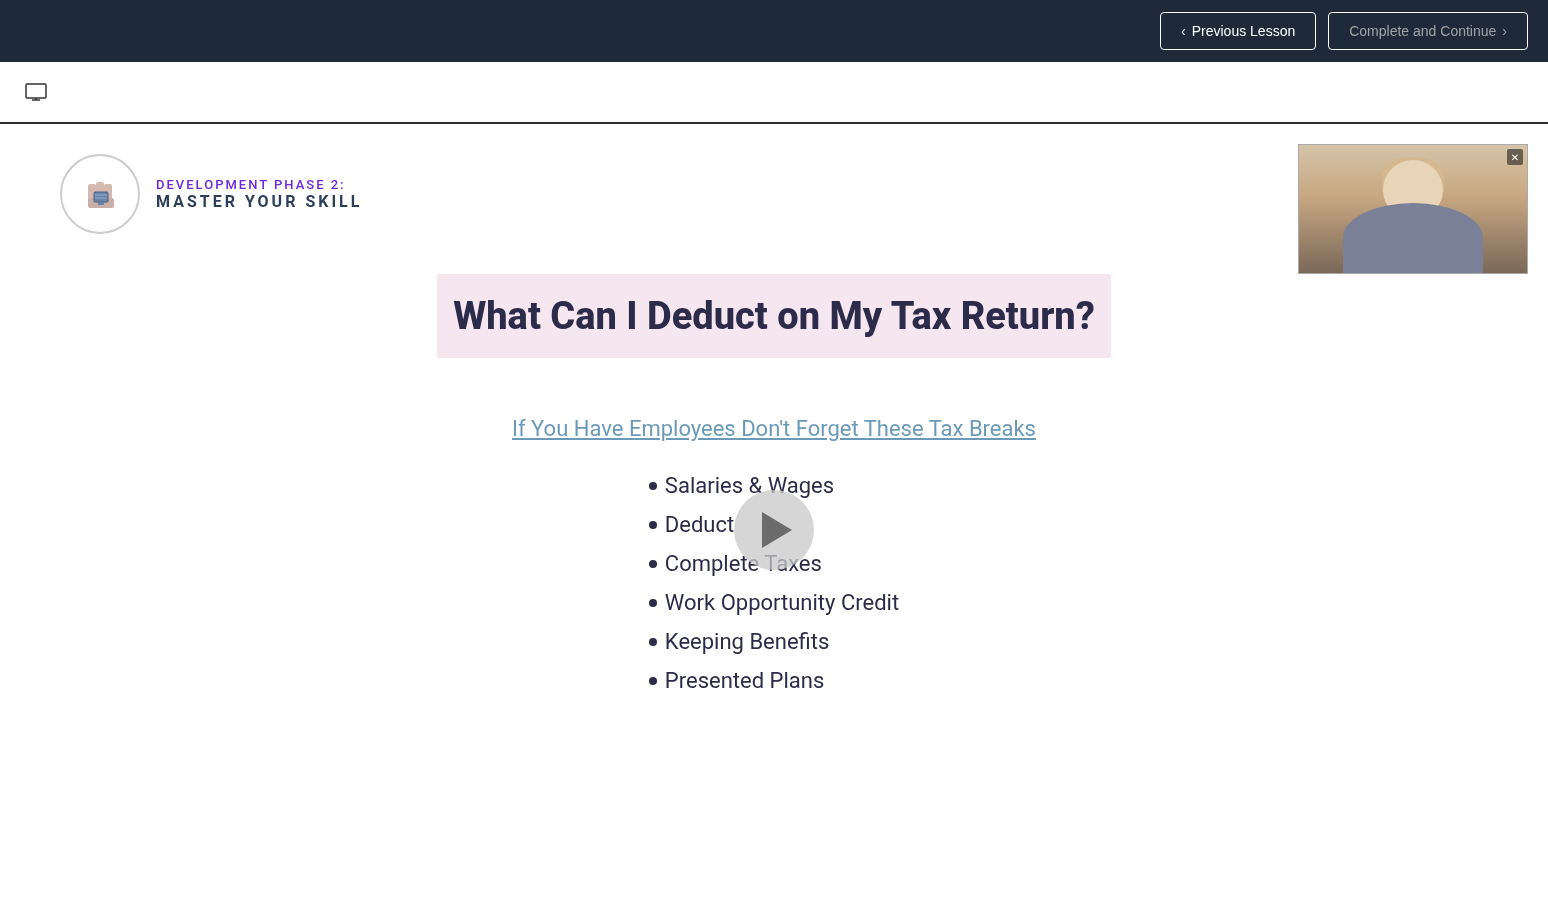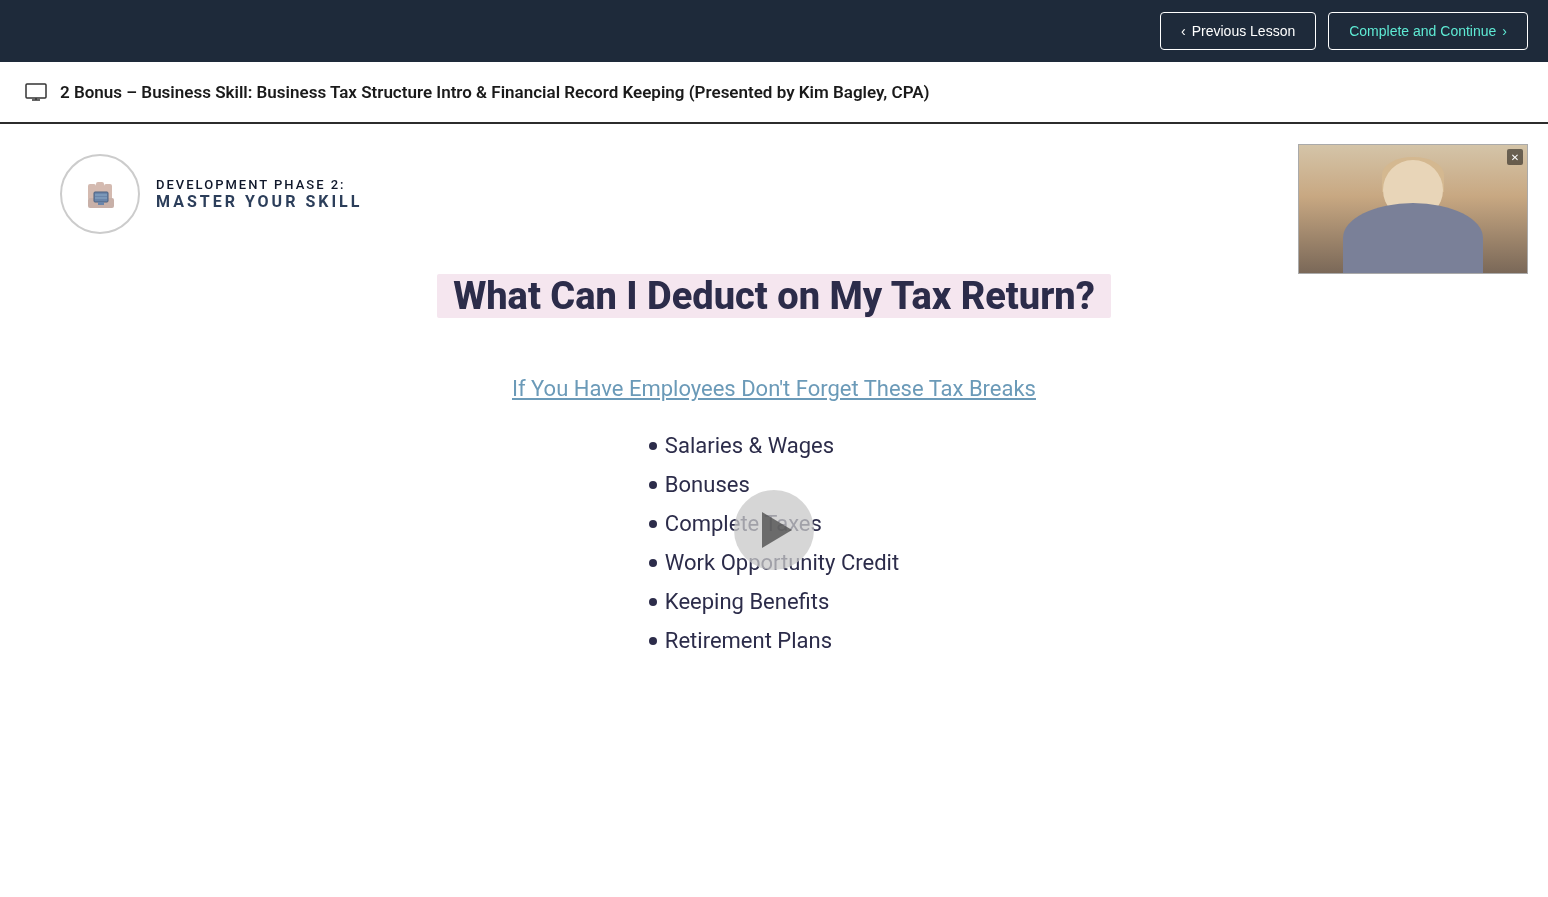--- a/index.html
+++ b/index.html
@@ -34,21 +34,21 @@
       padding: 10px 20px;
       font-size: 14px;
       cursor: pointer;
       display: flex;
       align-items: center;
       gap: 6px;
     }
 
     .btn-complete {
       background: transparent;
-      color: #5eead4;
+      color: #a3a3a3;
       border: 1.5px solid #ffffff;
       border-radius: 4px;
       padding: 10px 20px;
       font-size: 14px;
       cursor: pointer;
       display: flex;
       align-items: center;
       gap: 6px;
     }
 
@@ -122,21 +122,21 @@
       font-size: 32px;
     }
 
     .phase-text {
       display: flex;
       flex-direction: column;
     }
 
     .phase-subtitle {
       font-size: 13px;
-      color: #0f172a;
+      color: #6d28d9;
       letter-spacing: 2px;
       font-weight: 500;
       text-transform: uppercase;
     }
 
     .phase-title {
       font-size: 16px;
       color: #2c3e5a;
       letter-spacing: 3px;
       font-weight: 700;
@@ -152,21 +152,21 @@
       margin-top: 10px;
     }
 
     .slide-main-title {
       font-size: 38px;
       font-weight: 800;
       color: #2c2c4a;
       margin-bottom: 30px;
       background-color: #f5e6ef;
       display: inline-block;
-      padding: 0 16px;
+      padding: 20px 16px;
       border-radius: 2px;
     }
 
     .slide-subtitle {
       font-size: 22px;
       color: #6b9ab8;
       margin-bottom: 36px;
       font-style: normal;
       text-decoration: underline;
     }
@@ -311,21 +311,20 @@
 </nav>
 
 <div class="lesson-title-bar">
   <div class="lesson-icon">
     <svg width="22" height="18" viewBox="0 0 22 18" fill="none">
       <rect x="1" y="1" width="20" height="14" rx="1" stroke="#333" stroke-width="1.5" fill="none"></rect>
       <line x1="7" y1="17" x2="15" y2="17" stroke="#333" stroke-width="1.5"></line>
       <line x1="11" y1="15" x2="11" y2="17" stroke="#333" stroke-width="1.5"></line>
     </svg>
   </div>
-  <span class="lesson-title-text">2 Bonus – Business Skill: Business Tax Structure Intro &amp; Financial Record Keeping (Presented by Kim Bagley, CPA)</span>
 </div>
 
 <div class="main-content">
 
   <div class="slide-area">
 
     <div class="phase-header">
       <div class="phase-logo">
         <span class="phase-logo-inner">
           
@@ -359,37 +358,37 @@
       </div>
 
       
       <ul class="bullet-list">
         <li>
           <span class="bullet-dot"></span>
           <span>Salaries &amp; Wages</span>
         </li>
         <li>
           <span class="bullet-dot"></span>
-          <span>Bonuses</span>
+          <span>Deduct</span>
         </li>
         <li>
           <span class="bullet-dot"></span>
           <span>Complete Taxes</span>
         </li>
         <li>
           <span class="bullet-dot"></span>
           <span>Work Opportunity Credit</span>
         </li>
         <li>
           <span class="bullet-dot"></span>
           <span>Keeping Benefits</span>
         </li>
         <li>
           <span class="bullet-dot"></span>
-          <span>Retirement Plans</span>
+          <span>Presented Plans</span>
         </li>
       </ul>
     </div>
 
     <div class="play-overlay">
       <div class="play-triangle"></div>
     </div>
 
     <div class="webcam-thumbnail">
       <div class="webcam-person">

